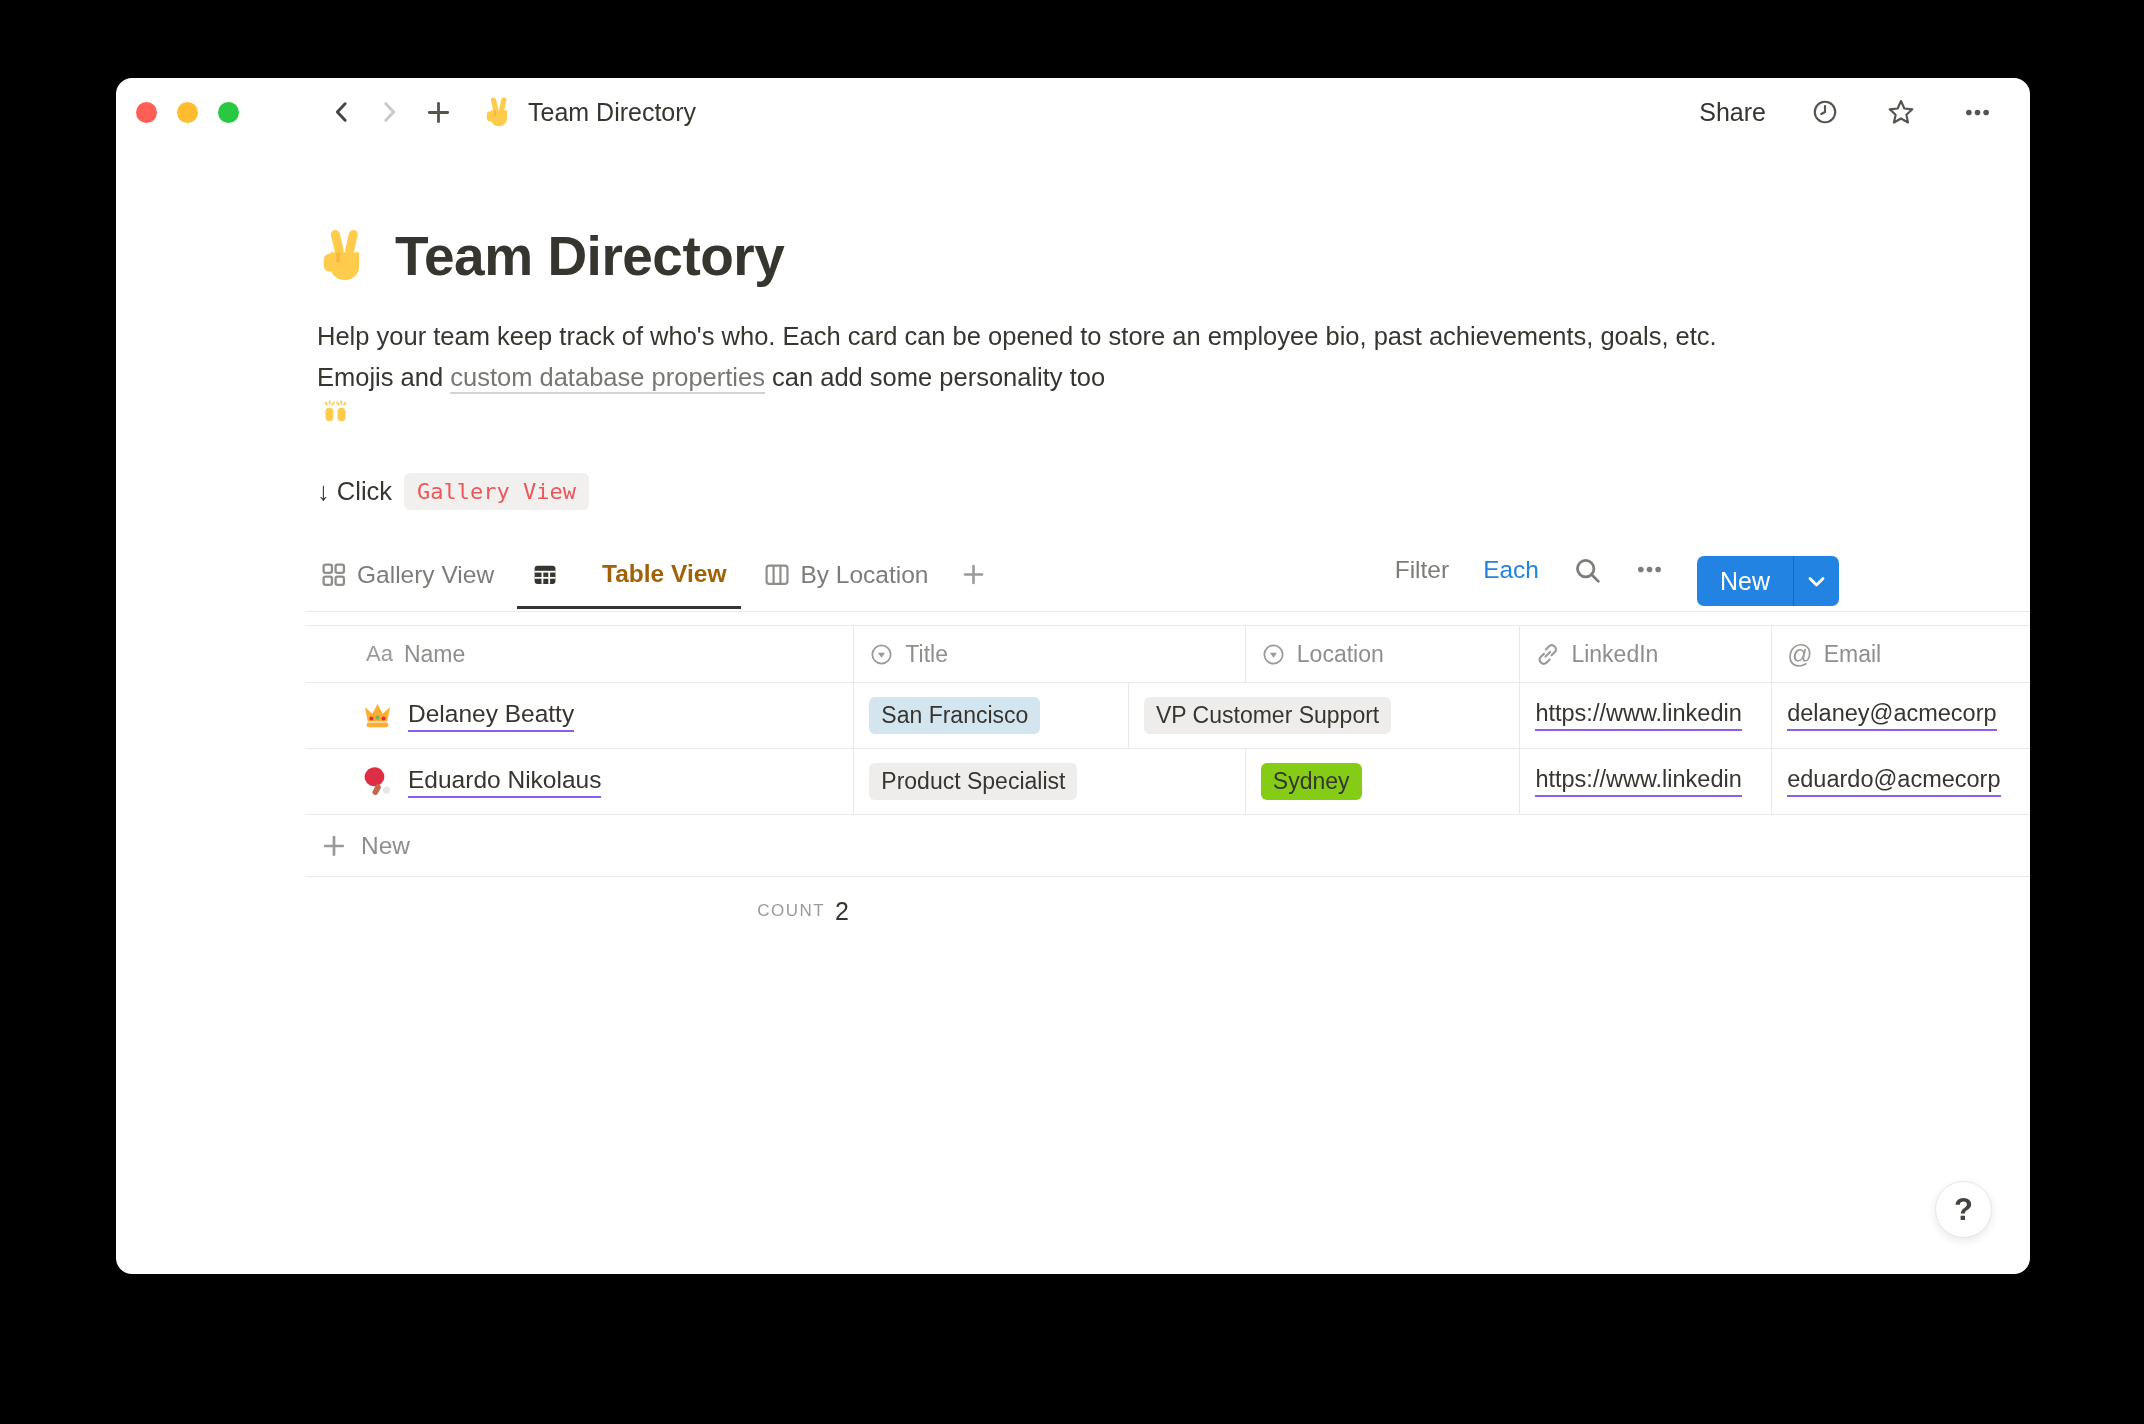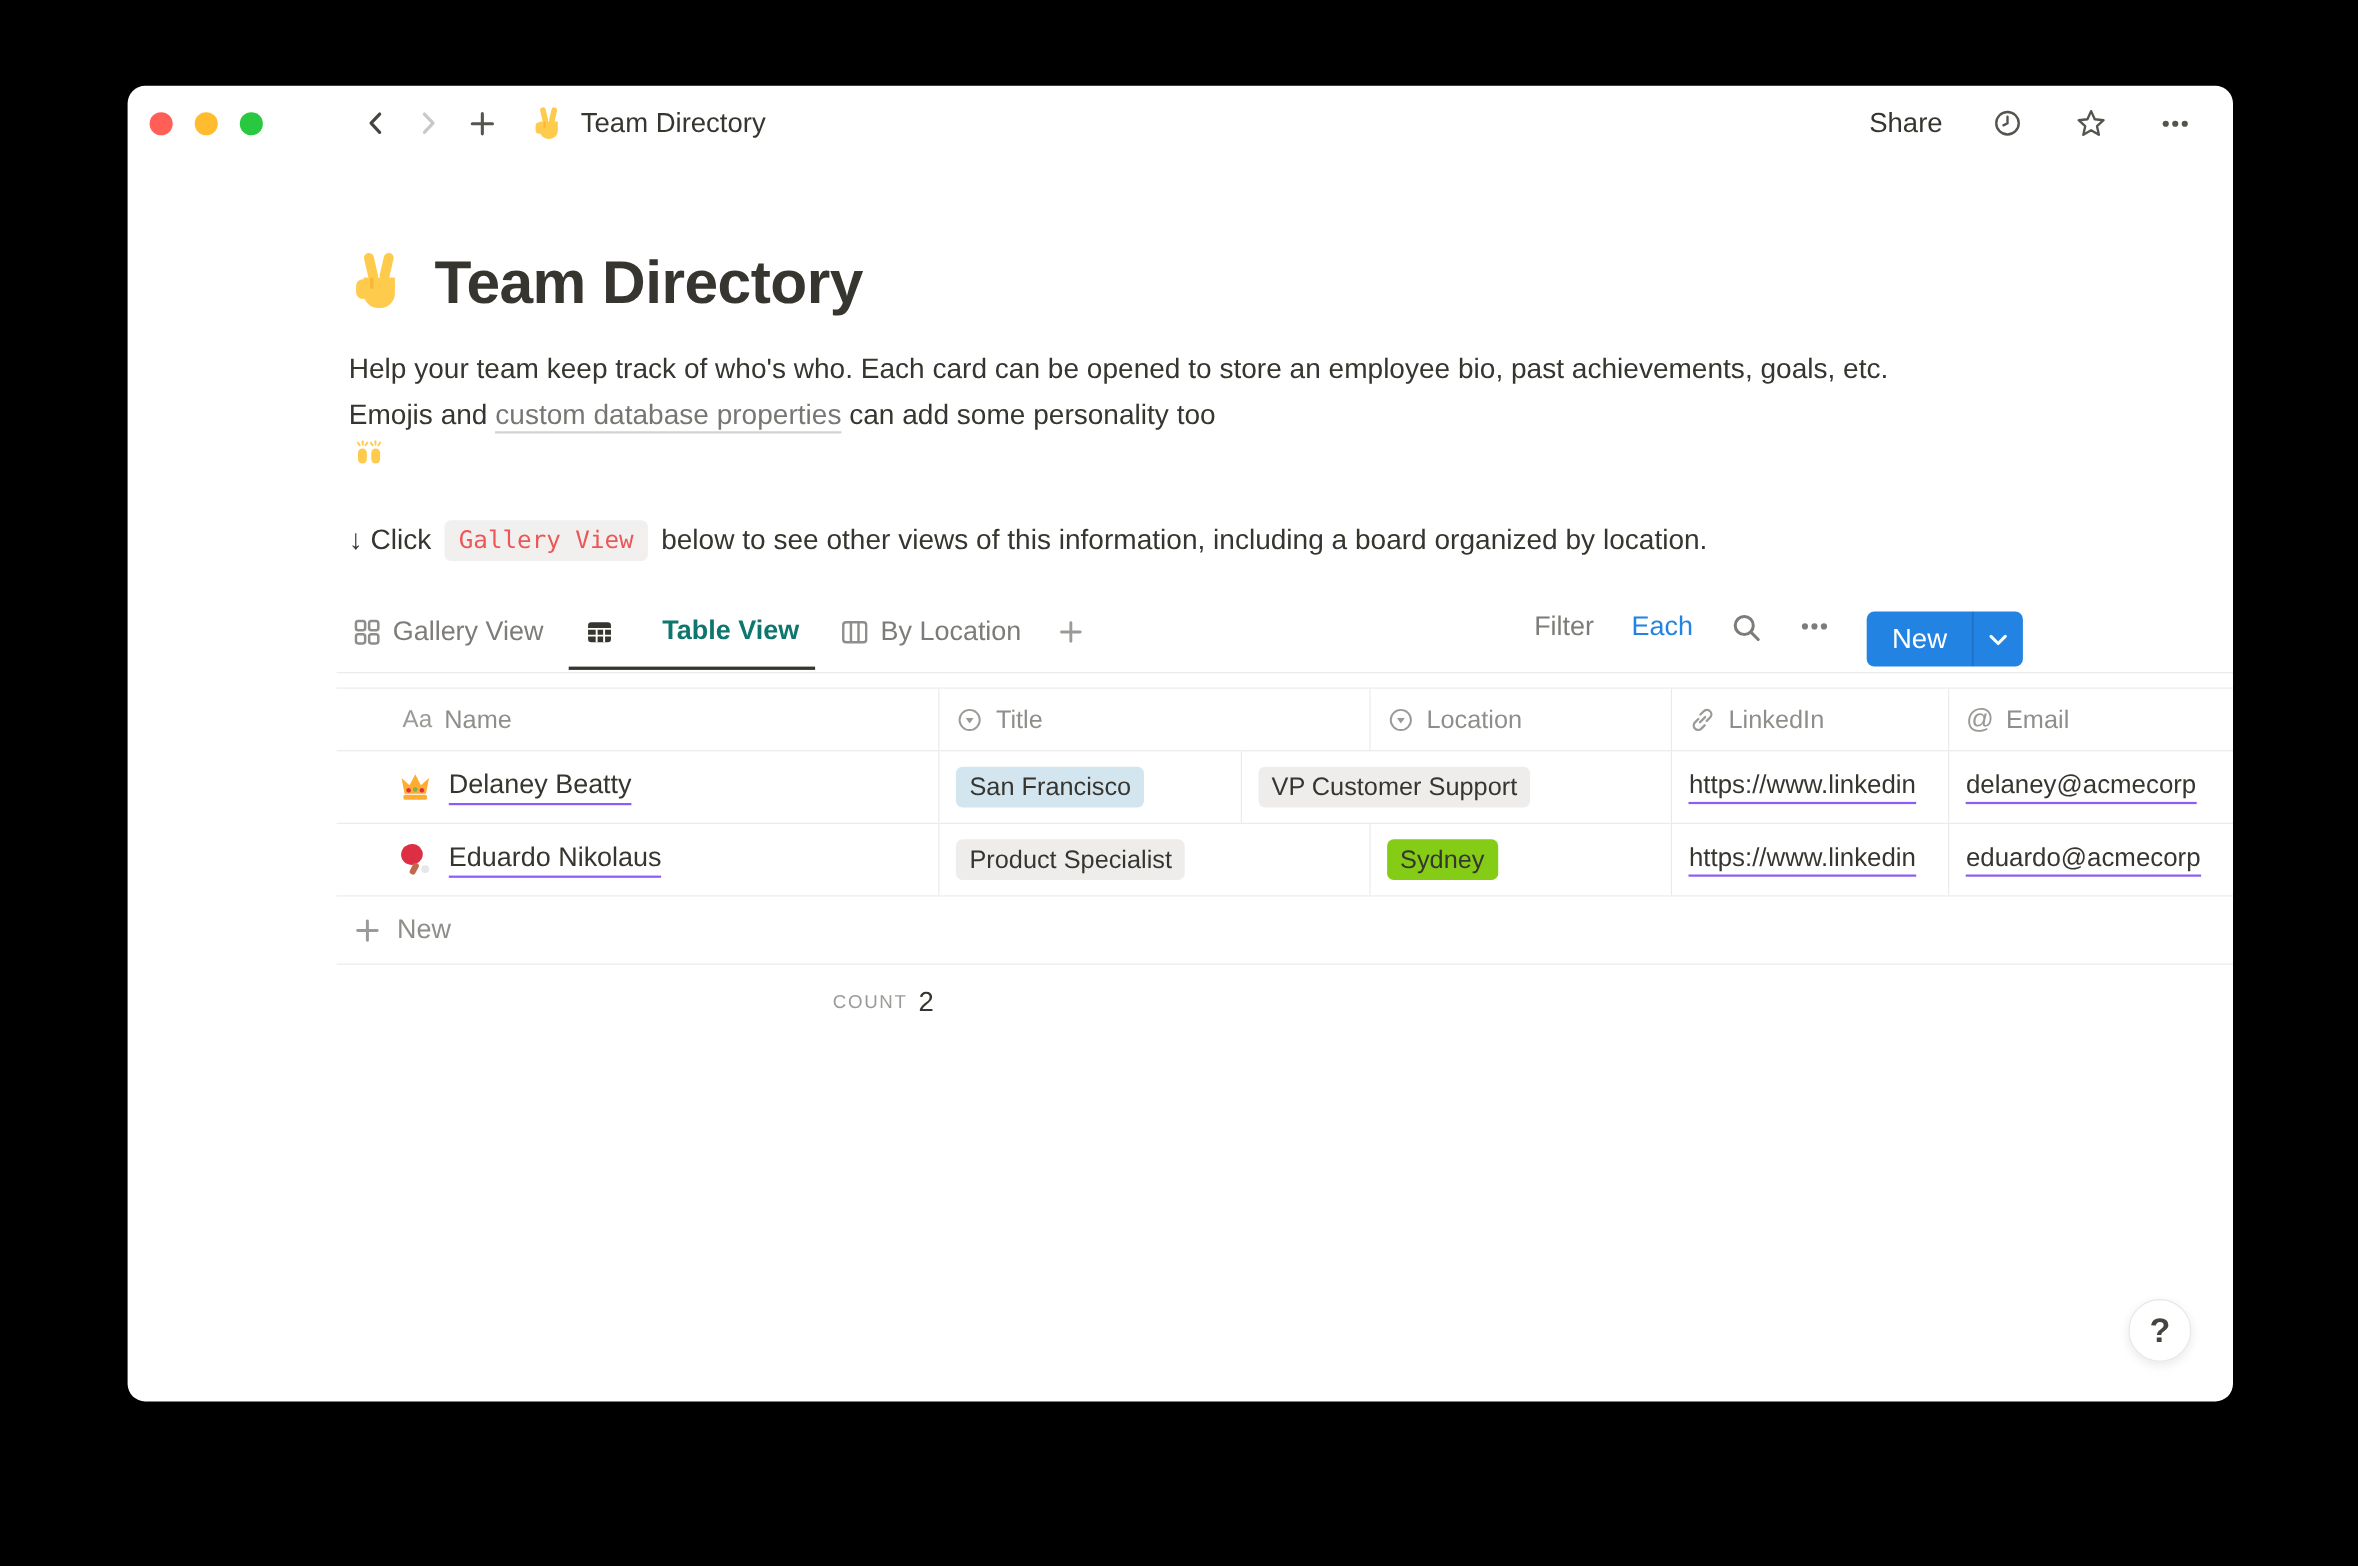--- a/index.html
+++ b/index.html
@@ -40,21 +40,21 @@
   .callout { margin-top:46px; display:flex; align-items:center; gap:12px; font-size:25.5px; color:#37352f; }
   .code-tag { font-family:"DejaVu Sans Mono", monospace; font-size:22px; color:#eb5757;
     background:#f1f0ef; padding:6px 13px; border-radius:6px; }
 
   
   .views-bar { margin-left:190px; margin-top:44px; height:58px; display:flex; align-items:flex-start;
     border-bottom:1px solid #e9e9e7; padding-right:191px; }
   .tabs { display:flex; align-items:center; gap:8px; }
   .tab { display:flex; align-items:center; gap:11px; padding:6px 15px 18px 15px;
     font-size:24.5px; color:#7d7c78; cursor:pointer; }
-  .tab.active { color:#0f766e; font-weight:700; border-bottom:3.5px solid #37352f; margin-bottom:-2px;gap:45px; }
+  .tab.active { color:#a16207; font-weight:700; border-bottom:3.5px solid #37352f; margin-bottom:-2px;gap:45px; }
   .add-view { padding:6px 10px 18px 10px; }
   .view-controls { margin-left:auto; display:flex; align-items:flex-start; gap:34px; padding-top:2px; }
   .ctrl-label { font-size:24.5px; color:#7d7c78; cursor:pointer; }
   .ctrl-label.sort-active { color:#2383e2; }
   .new-btn { display:flex; align-items:stretch; height:50px; background:#2383e2; border-radius:7px;
     color:#fff; overflow:hidden; cursor:pointer; }
   .new-btn-main { display:flex; align-items:center; padding:0 23px; font-size:25px; font-weight:500; }
   .new-btn-split { display:flex; align-items:center; justify-content:center; width:46px;
     border-left:1px solid rgba(15,75,139,0.45); }
 
@@ -251,21 +251,20 @@
           <use href="#i-victory-hand"></use>
         </svg>
       <span>Team Directory</span>
     </div>
     <div class="description"><span>Help your team keep track of who's who. Each card can be opened to store an employee bio, past achievements, goals, etc. Emojis and </span><span class="desc-link">custom database properties</span><span> can add some personality too</span><svg class="raising-hands" width="29" height="29" viewBox="0 0 36 36">
           <use href="#i-raising-hands"></use>
         </svg></div>
     <div class="callout">
       <span>↓ Click</span>
       <span class="code-tag">Gallery View</span>
-      <span>below to see other views of this information, including a board organized by location.</span>
     </div>
   </div>
 
   <div class="views-bar">
     <div class="tabs">
       <div class="tab">
         <svg width="25" height="25" viewBox="0 0 24 24" stroke="#8f8e8a">
             <use href="#i-gallery"></use>
           </svg>
         <span>Gallery View</span>

